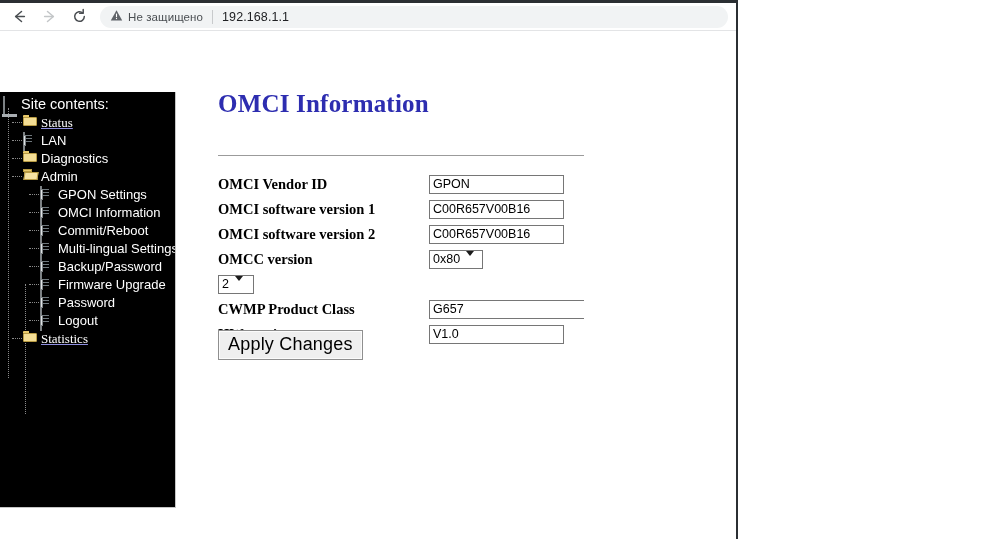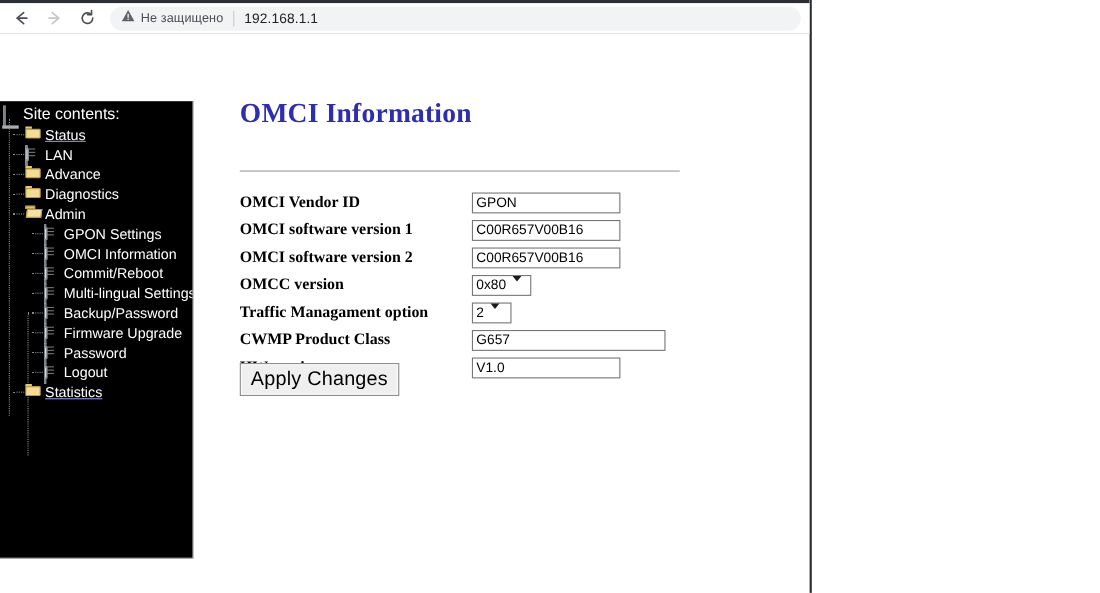--- a/index.html
+++ b/index.html
@@ -110,21 +110,20 @@
 
   
   #page-viewport {
     position: absolute;
     left: 0;
     top: 32px;
     width: 584px;
     height: 507px;
     background: #ffffff;
     overflow: hidden;
-    padding-left: 34px;
   }
 
   
   #sidebar {
     position: absolute;
     left: 0;
     top: 60px;
     width: 176px;
     height: 416px;
     background: #000000;
@@ -155,20 +154,21 @@
     line-height: 13px;
     margin-left: 4px;
   }
   .tree-label.root-label {
     font-size: 14.5px;
   }
   .tree-label.link {
     text-decoration: underline;
     text-decoration-color: #8f8fe0;
     text-underline-offset: 1px;
+    font-family: Liberation Serif, serif;
   }
 
   .connector {
     flex: 0 0 auto;
     width: 12px;
     height: 18px;
     position: relative;
   }
   .connector::before {
     content: "";
@@ -479,25 +479,20 @@
             <span class="tree-label link">Status</span>
           </div>
           <div class="tree-row lvl1">
             <span class="connector"></span>
             <span class="icon-box"><span class="icon-doc"></span></span>
             <span class="tree-label">LAN</span>
           </div>
           <div class="tree-row lvl1">
             <span class="connector"></span>
             <span class="icon-box"><span class="icon-folder"></span></span>
-            <span class="tree-label">Advance</span>
-          </div>
-          <div class="tree-row lvl1">
-            <span class="connector"></span>
-            <span class="icon-box"><span class="icon-folder"></span></span>
             <span class="tree-label">Diagnostics</span>
           </div>
           <div class="tree-row lvl1">
             <span class="connector"></span>
             <span class="icon-box"><span class="icon-folder-open"></span></span>
             <span class="tree-label">Admin</span>
           </div>
           <div class="tree-row lvl2">
             <span class="connector"></span>
             <span class="icon-box"><span class="icon-doc"></span></span>
@@ -566,21 +561,20 @@
             <input type="text" class="text-input w-std" value="C00R657V00B16" style="">
           </div>
           <div class="form-row">
             <div class="form-label">OMCC version</div>
             <div class="select-input w-sel-a">
               <span class="sel-val">0x80</span>
               <span class="sel-arrow"></span>
             </div>
           </div>
           <div class="form-row">
-            <div class="form-label">Traffic Managament option</div>
             <div class="select-input w-sel-b">
               <span class="sel-val">2</span>
               <span class="sel-arrow"></span>
             </div>
           </div>
           <div class="form-row">
             <div class="form-label">CWMP Product Class</div>
             <input type="text" class="text-input w-wide" value="G657" style="">
           </div>
           <div class="form-row">

